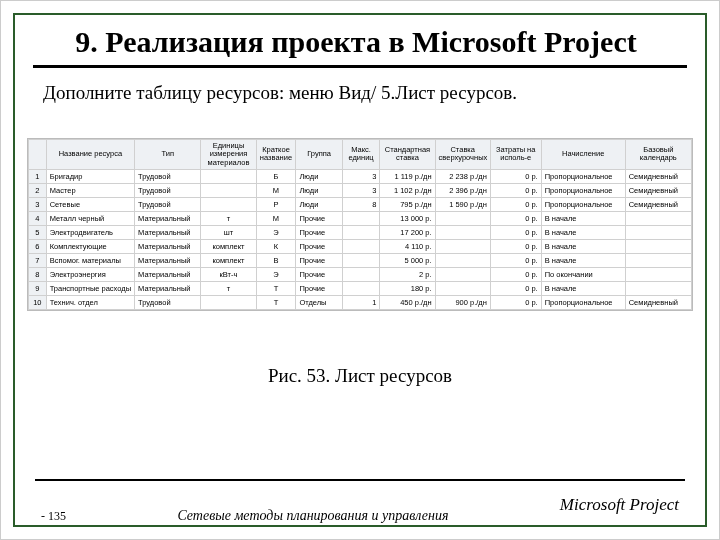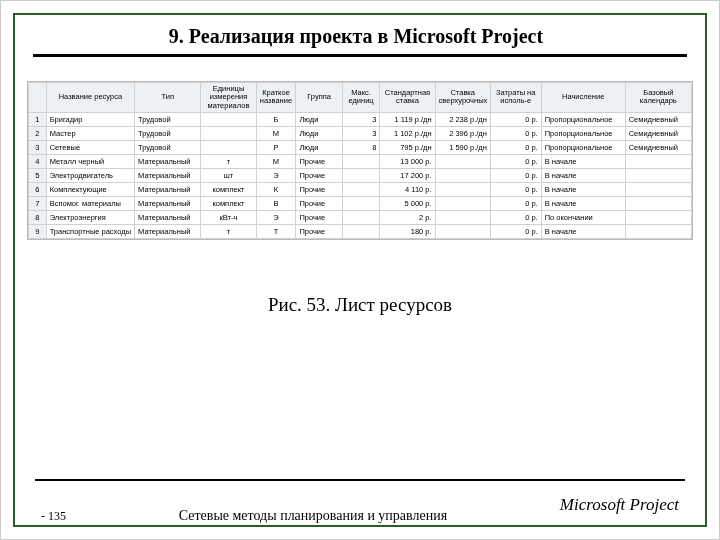--- a/index.html
+++ b/index.html
@@ -12,21 +12,21 @@
     border: 1px solid #ccc;
   }
   .frame {
     position: absolute;
     top: 12px; left: 12px; right: 12px; bottom: 12px;
     border: 2px solid #2a5c2a;
   }
   .title {
     text-align: center;
     font-weight: bold;
-    font-size: 20px;
+    font-size: 30px;
     padding: 10px 8px 6px 0;
   }
   .title-hr {
     border: none;
     border-top: 3px solid #000;
     margin: 0 18px 14px 18px;
   }
   .instruction {
     font-size: 19px;
     padding: 0 22px 10px 28px;
@@ -88,29 +88,32 @@
     border-top: 2px solid #000;
     margin-bottom: 4px;
   }
   .footer-row {
     display: flex;
     justify-content: space-between;
     align-items: baseline;
     font-size: 13px;
   }
   .page { font-size: 12px; padding-left: 6px; }
-  .footer-center { font-size: 14px; text-align: center; flex: 1; margin-top: 18px; }
+  .footer-center { font-style: italic; font-size: 14px; text-align: center; flex: 1; margin-top: 18px; }
   .footer-right { font-style: italic; font-size: 17px; padding-right: 6px; position: relative; top: -10px; margin-top: 20px; }
 </style>
 </head>
 <body>
 
 <div class="frame">
   <div class="title">9. Реализация проекта в Microsoft Project</div>
   <hr class="title-hr">
+  <div class="instruction">
+    <span>Дополните таблицу ресурсов: меню Вид/ 5.Лист ресурсов.</span>
+  </div>
 
   <div class="table-wrap">
     <table>
       <colgroup>
         <col class="cn">
           <col class="c0">
           <col class="c1">
           <col class="c2">
           <col class="c3">
           <col class="c4">
@@ -257,20 +260,34 @@
             <td class="c">т</td>
             <td class="c">Т</td>
             <td>Прочие</td>
             <td class="r"></td>
             <td class="r">180 р.</td>
             <td class="r"></td>
             <td class="r">0 р.</td>
             <td>В начале</td>
             <td></td>
           </tr>
+          <tr>
+            <td class="rownum">10</td>
+            <td>Технич. отдел</td>
+            <td>Трудовой</td>
+            <td class="c"></td>
+            <td class="c">Т</td>
+            <td>Отделы</td>
+            <td class="r">1</td>
+            <td class="r">450 р./дн</td>
+            <td class="r">900 р./дн</td>
+            <td class="r">0 р.</td>
+            <td>Пропорциональное</td>
+            <td>Семидневный</td>
+          </tr>
         </tbody>
     </table>
   </div>
 
   <div class="caption">Рис. 53. Лист ресурсов</div>
 
   <div class="footer">
     <hr class="footer-hr">
     <div class="footer-row">
       <span class="page">- 135</span>

